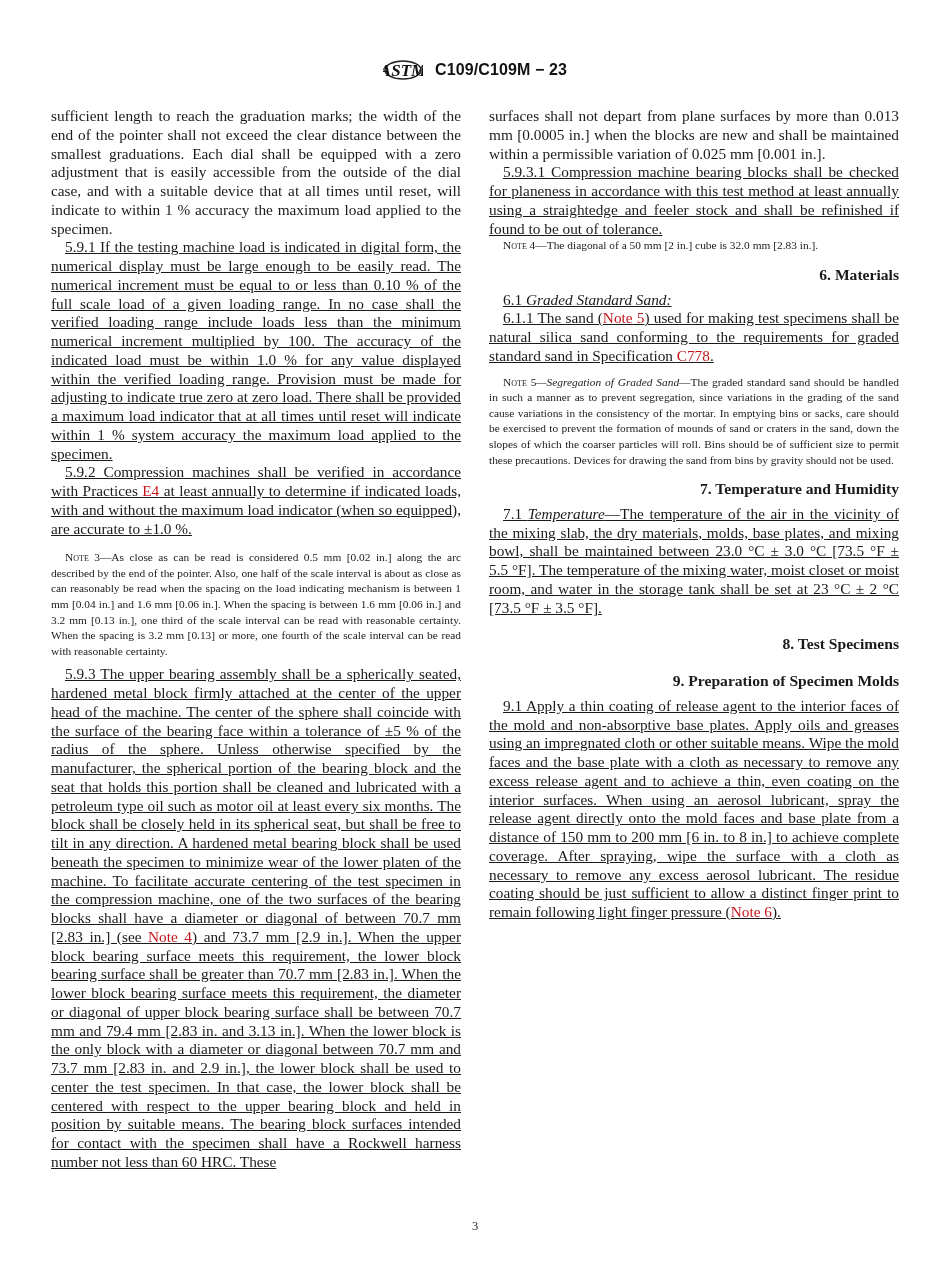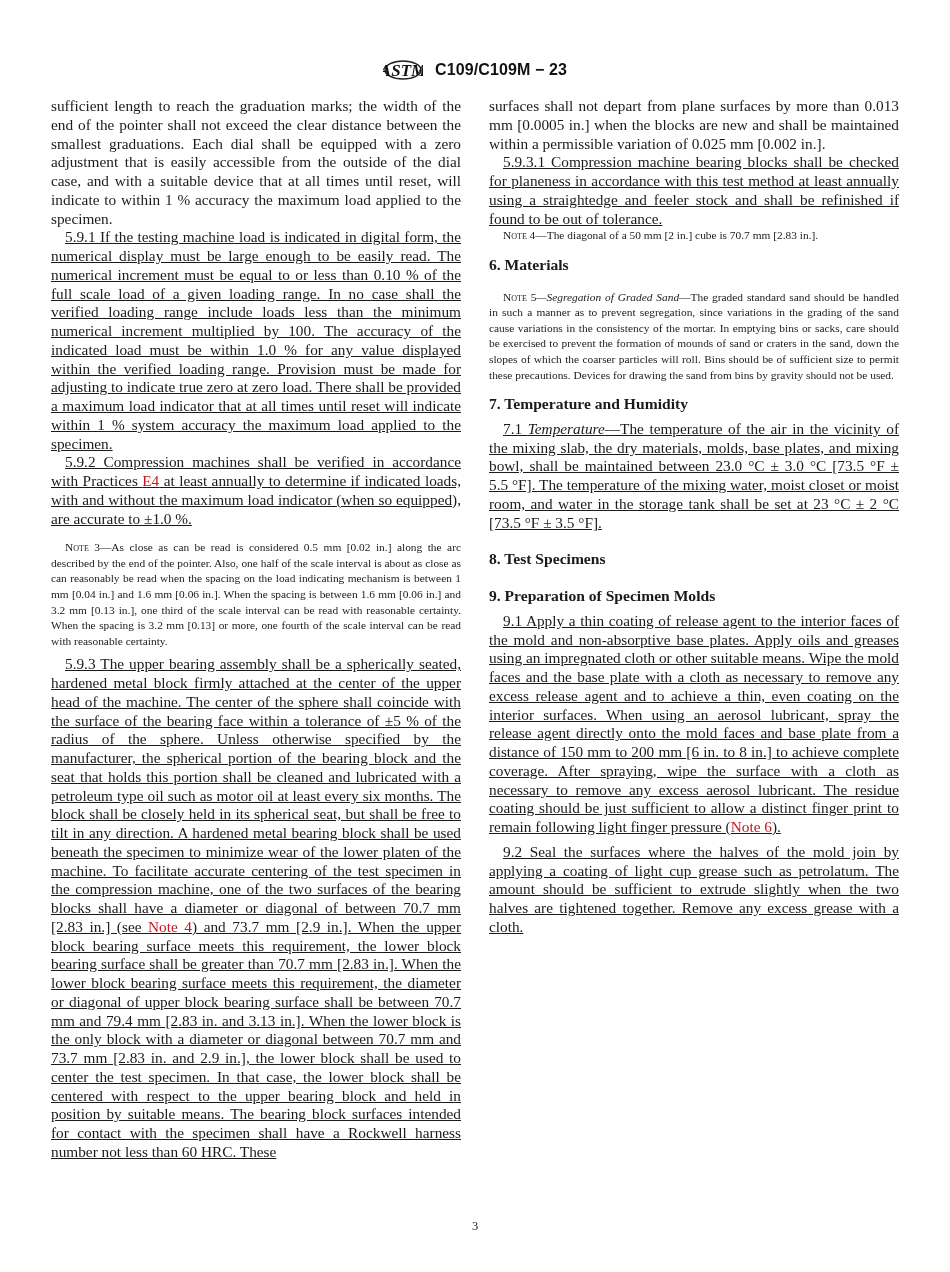--- a/index.html
+++ b/index.html
@@ -3,28 +3,28 @@
 <meta charset="utf-8">
 <style>
   html, body { margin: 0; padding: 0; background: #ffffff; }
   body { width: 950px; height: 1272px; position: relative; overflow: hidden;
          font-family: "Liberation Serif", "DejaVu Serif", serif; color: #1a1a1a; }
   .header { position: absolute; top: 56px; left: 0; width: 950px; height: 28px;
             display: flex; justify-content: center; align-items: center; gap: 12px; }
   .logo { width: 40px; height: 26px; }
   .doc-id { font-family: "Liberation Sans", "DejaVu Sans", sans-serif; font-weight: bold;
             font-size: 16px; letter-spacing: 0.1px; color: #111; }
-  .col { position: absolute; top: 97px; width: 410px; }
+  .col { position: absolute; top: 107px; width: 410px; }
   .col.left { left: 51px; }
   .col.right { left: 489px; }
   p { margin: 0; font-size: 15.3px; line-height: 18.75px; text-align: justify; }
   p.ind { text-indent: 14px; text-decoration: underline; }
   .note { font-size: 11.4px; line-height: 15.6px; text-align: justify; text-indent: 14px; margin: 0; }
   .sc { font-variant: small-caps; }
-  h2 { margin: 0; font-size: 15.6px; line-height: 18.75px; font-weight: bold; }
+  h2 { margin: 0; font-size: 15.6px; line-height: 18.75px; font-weight: bold; text-align: right; }
   a.ref { color: #c4161c; text-decoration: none; }
   .gap-s { height: 6px; }
   .gap-m { height: 9px; }
   .gap-l { height: 12px; }
   .page-num { position: absolute; top: 1219px; left: 0; width: 950px; text-align: center;
               font-size: 12.5px; color: #222; }
 </style>
 </head>
 <body>
 
@@ -40,37 +40,38 @@
   <p>sufficient length to reach the graduation marks; the width of the end of the pointer shall not exceed the clear distance between the smallest graduations. Each dial shall be equipped with a zero adjustment that is easily accessible from the outside of the dial case, and with a suitable device that at all times until reset, will indicate to within 1&nbsp;% accuracy the maximum load applied to the specimen.</p>
   <p class="ind">5.9.1  If the testing machine load is indicated in digital form, the numerical display must be large enough to be easily read. The numerical increment must be equal to or less than 0.10&nbsp;% of the full scale load of a given loading range. In no case shall the verified loading range include loads less than the minimum numerical increment multiplied by 100. The accuracy of the indicated load must be within 1.0&nbsp;% for any value displayed within the verified loading range. Provision must be made for adjusting to indicate true zero at zero load. There shall be provided a maximum load indicator that at all times until reset will indicate within 1&nbsp;% system accuracy the maximum load applied to the specimen.</p>
   <p class="ind"><span>5.9.2  Compression machines shall be verified in accordance with Practices </span><a class="ref">E4</a><span> at least annually to determine if indicated loads, with and without the maximum load indicator (when so equipped), are accurate to ±1.0&nbsp;%.</span></p>
   <div class="gap-l"></div>
   <p class="note"><span class="sc">Note 3</span><span>—As close as can be read is considered 0.5 mm [0.02 in.] along the arc described by the end of the pointer. Also, one half of the scale interval is about as close as can reasonably be read when the spacing on the load indicating mechanism is between 1 mm [0.04 in.] and 1.6&nbsp;mm [0.06 in.]. When the spacing is between 1.6&nbsp;mm [0.06&nbsp;in.] and 3.2&nbsp;mm [0.13 in.], one third of the scale interval can be read with reasonable certainty. When the spacing is 3.2 mm [0.13] or more, one fourth of the scale interval can be read with reasonable certainty.</span></p>
   <div class="gap-s"></div>
   <p class="ind"><span>5.9.3 The upper bearing assembly shall be a spherically seated, hardened metal block firmly attached at the center of the upper head of the machine. The center of the sphere shall coincide with the surface of the bearing face within a tolerance of ±5&nbsp;% of the radius of the sphere. Unless otherwise specified by the manufacturer, the spherical portion of the bearing block and the seat that holds this portion shall be cleaned and lubricated with a petroleum type oil such as motor oil at least every six months. The block shall be closely held in its spherical seat, but shall be free to tilt in any direction. A hardened metal bearing block shall be used beneath the specimen to minimize wear of the lower platen of the machine. To facilitate accurate centering of the test specimen in the compression machine, one of the two surfaces of the bearing blocks shall have a diameter or diagonal of between 70.7&nbsp;mm [2.83 in.] (see </span><a class="ref">Note 4</a><span>) and 73.7 mm [2.9 in.]. When the upper block bearing surface meets this requirement, the lower block bearing surface shall be greater than 70.7 mm [2.83 in.]. When the lower block bearing surface meets this requirement, the diameter or diagonal of upper block bearing surface shall be between 70.7 mm and 79.4 mm [2.83 in. and 3.13 in.]. When the lower block is the only block with a diameter or diagonal between 70.7&nbsp;mm and 73.7&nbsp;mm [2.83 in. and 2.9 in.], the lower block shall be used to center the test specimen. In that case, the lower block shall be centered with respect to the upper bearing block and held in position by suitable means. The bearing block surfaces intended for contact with the specimen shall have a Rockwell harness number not less than 60 HRC. These</span></p>
 </div>
 
 <div class="col right">
-  <p>surfaces shall not depart from plane surfaces by more than 0.013 mm [0.0005 in.] when the blocks are new and shall be maintained within a permissible variation of 0.025 mm [0.002 in.].</p>
+  <p>surfaces shall not depart from plane surfaces by more than 0.013 mm [0.0005 in.] when the blocks are new and shall be maintained within a permissible variation of 0.025 mm [0.001 in.].</p>
   <p class="ind">5.9.3.1 Compression machine bearing blocks shall be checked for planeness in accordance with this test method at least annually using a straightedge and feeler stock and shall be refinished if found to be out of tolerance.</p>
-  <p class="note"><span class="sc">Note 4</span><span>—The diagonal of a 50 mm [2 in.] cube is 70.7 mm [2.83 in.].</span></p>
+  <p class="note"><span class="sc">Note 4</span><span>—The diagonal of a 50 mm [2 in.] cube is 32.0 mm [2.83 in.].</span></p>
   <div class="gap-l"></div>
   <h2>6.  Materials</h2>
   <div class="gap-s"></div>
+  <p class="ind"><span>6.1  </span><i>Graded Standard Sand:</i></p>
+  <p class="ind"><span>6.1.1 The sand (</span><a class="ref">Note 5</a><span>) used for making test specimens shall be natural silica sand conforming to the requirements for graded standard sand in Specification </span><a class="ref">C778</a><span>.</span></p>
   <div class="gap-m"></div>
   <p class="note"><span class="sc">Note 5</span><i>—Segregation of Graded Sand</i><span>—The graded standard sand should be handled in such a manner as to prevent segregation, since variations in the grading of the sand cause variations in the consistency of the mortar. In emptying bins or sacks, care should be exercised to prevent the formation of mounds of sand or craters in the sand, down the slopes of which the coarser particles will roll. Bins should be of sufficient size to permit these precautions. Devices for drawing the sand from bins by gravity should not be used.</span></p>
   <div class="gap-l"></div>
   <h2>7.  Temperature and Humidity</h2>
   <div class="gap-s"></div>
   <p class="ind"><span>7.1  </span><i>Temperature</i><span>—The temperature of the air in the vicinity of the mixing slab, the dry materials, molds, base plates, and mixing bowl, shall be maintained between 23.0&nbsp;°C ± 3.0&nbsp;°C [73.5&nbsp;°F ± 5.5&nbsp;°F]. The temperature of the mixing water, moist closet or moist room, and water in the storage tank shall be set at 23&nbsp;°C ± 2&nbsp;°C [73.5&nbsp;°F ± 3.5&nbsp;°F].</span></p>
   <div class="gap-s"></div>
   <div class="gap-l"></div>
   <h2>8.  Test Specimens</h2>
   <div class="gap-s"></div>
   <div class="gap-l"></div>
   <h2>9.  Preparation of Specimen Molds</h2>
   <div class="gap-s"></div>
   <p class="ind"><span>9.1  Apply a thin coating of release agent to the interior faces of the mold and non-absorptive base plates. Apply oils and greases using an impregnated cloth or other suitable means. Wipe the mold faces and the base plate with a cloth as necessary to remove any excess release agent and to achieve a thin, even coating on the interior surfaces. When using an aerosol lubricant, spray the release agent directly onto the mold faces and base plate from a distance of 150&nbsp;mm to 200&nbsp;mm [6 in. to 8 in.] to achieve complete coverage. After spraying, wipe the surface with a cloth as necessary to remove any excess aerosol lubricant. The residue coating should be just sufficient to allow a distinct finger print to remain following light finger pressure (</span><a class="ref">Note 6</a><span>).</span></p>
   <div class="gap-s"></div>
-  <p class="ind">9.2  Seal the surfaces where the halves of the mold join by applying a coating of light cup grease such as petrolatum. The amount should be sufficient to extrude slightly when the two halves are tightened together. Remove any excess grease with a cloth.</p>
 </div>
 
 <div class="page-num">3</div>
 
 </body></html>

